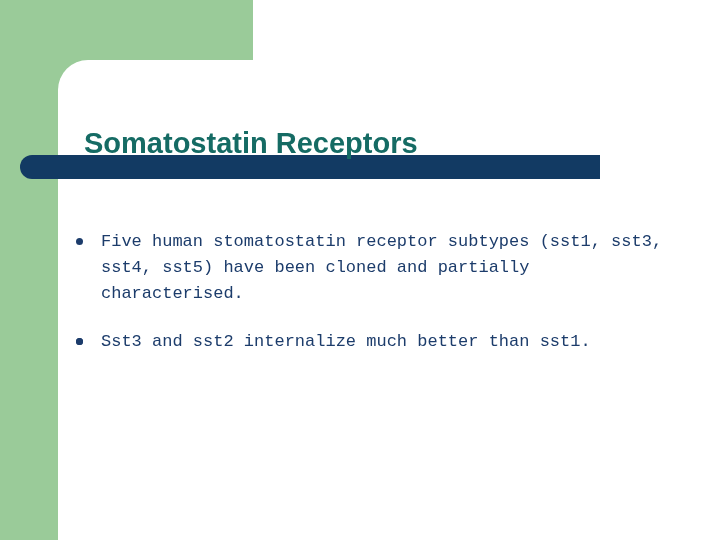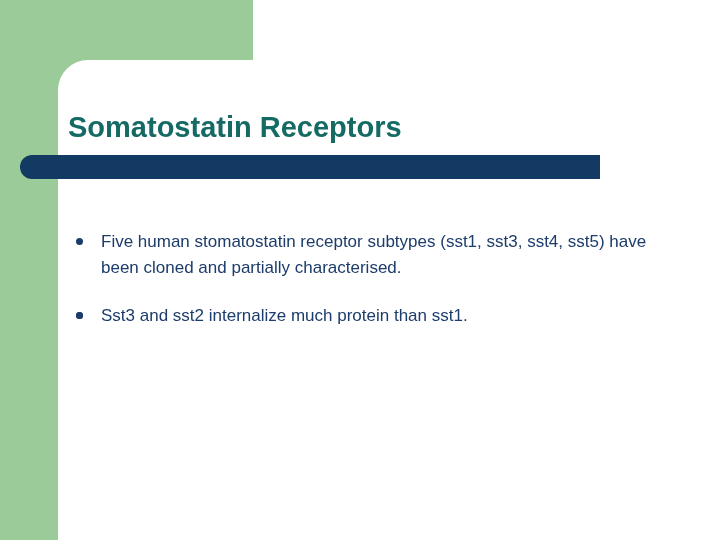--- a/index.html
+++ b/index.html
@@ -36,36 +36,37 @@
     position:absolute;
     left:20px;top:155px;
     width:580px;height:24px;
     background:var(--navy);
     border-radius:12px 0 0 12px;
     z-index:3;
   }
   .title{
     position:absolute;
     left:68px;top:112px;
-    margin:0;
+    margin:16px;
     font-size:29px;
     font-weight:bold;
     line-height:1.1;
     color:var(--teal);
     letter-spacing:0px;
     z-index:4;
     white-space:nowrap;
   }
   .bullets{
     position:absolute;
     left:75px;top:229px;
     width:606px;
     margin:0;padding:0;
     list-style:none;
     z-index:4;
+    font-family:Liberation Mono, monospace;
   }
   .bullets li{
     position:relative;
     padding-left:26px;
     margin:0 0 22px 0;
     font-size:17px;
     line-height:26px;
     color:var(--body-text);
   }
   .dot{
@@ -87,16 +88,16 @@
   <ul class="bullets">
     <li>
       <span class="dot"></span>
       <span>Five human stomatostatin receptor subtypes (sst1, sst3, sst4, sst5) have been cloned and partially characterised.</span>
     </li>
     <li>
       <span class="dot"></span>
     </li>
     <li>
       <span class="dot"></span>
-      <span>Sst3 and sst2 internalize much protein than sst1.</span>
+      <span>Sst3 and sst2 internalize much better than sst1.</span>
     </li>
   </ul>
 </div>
 
 </body></html>

